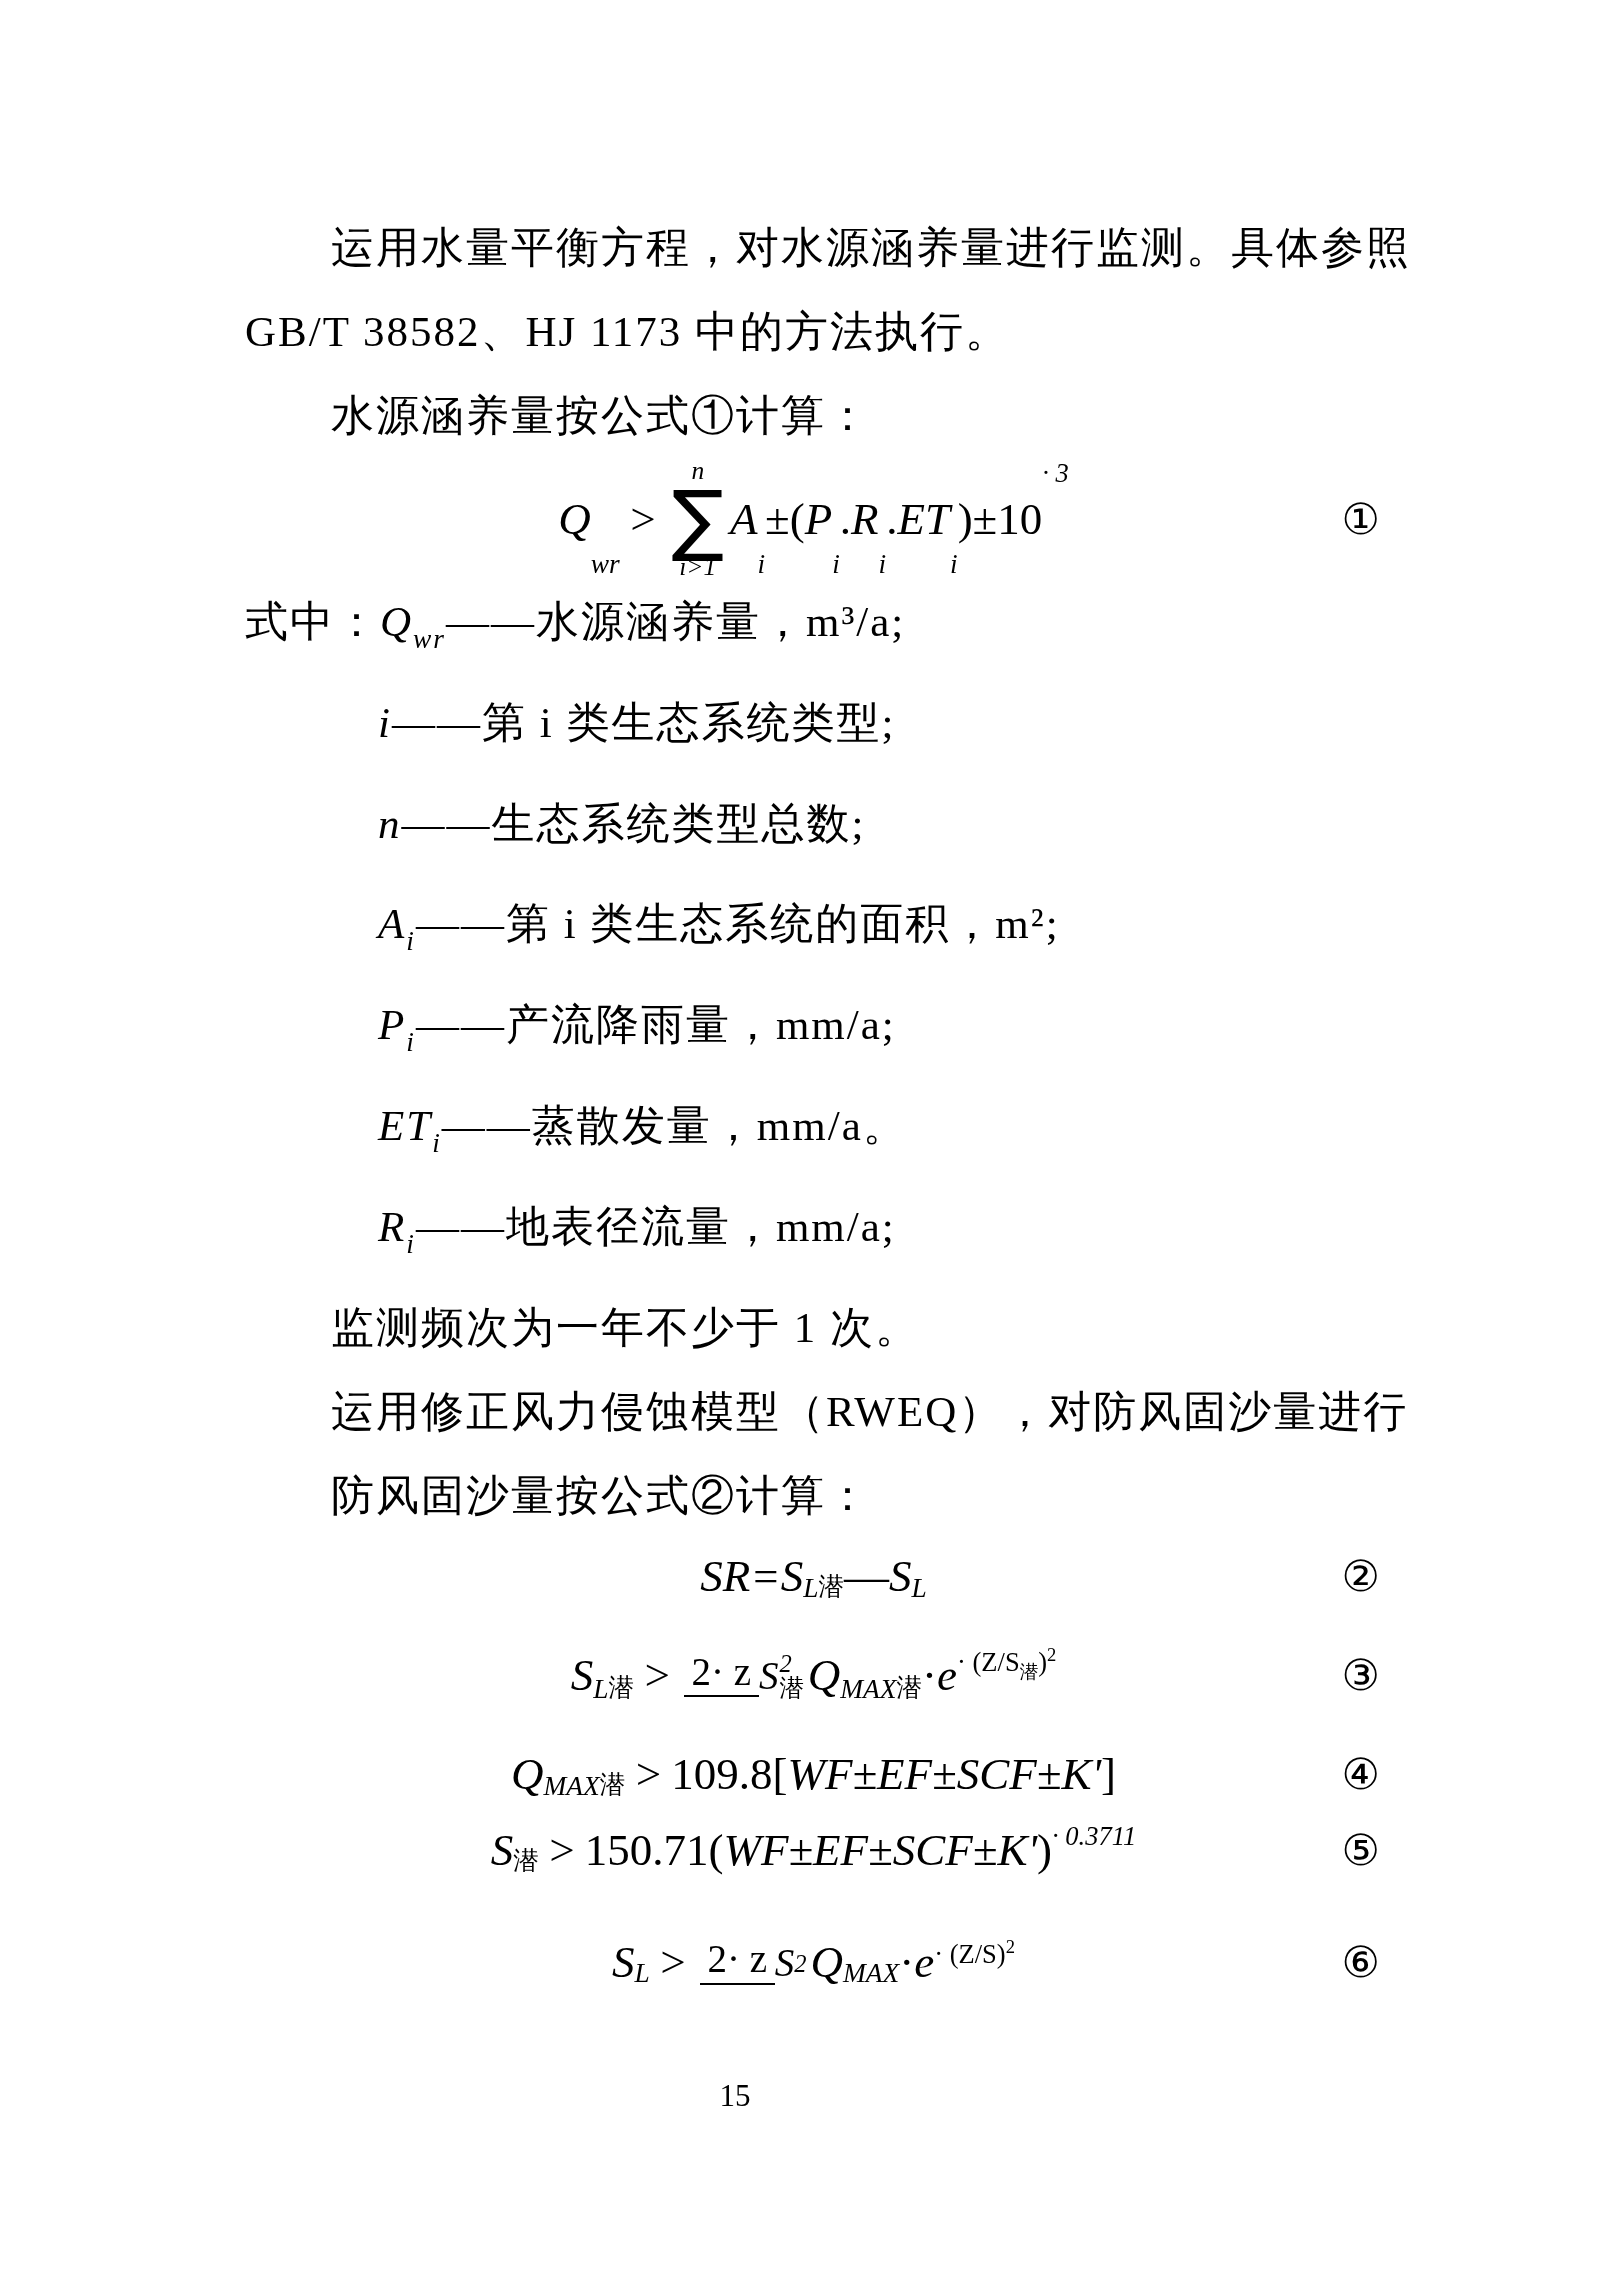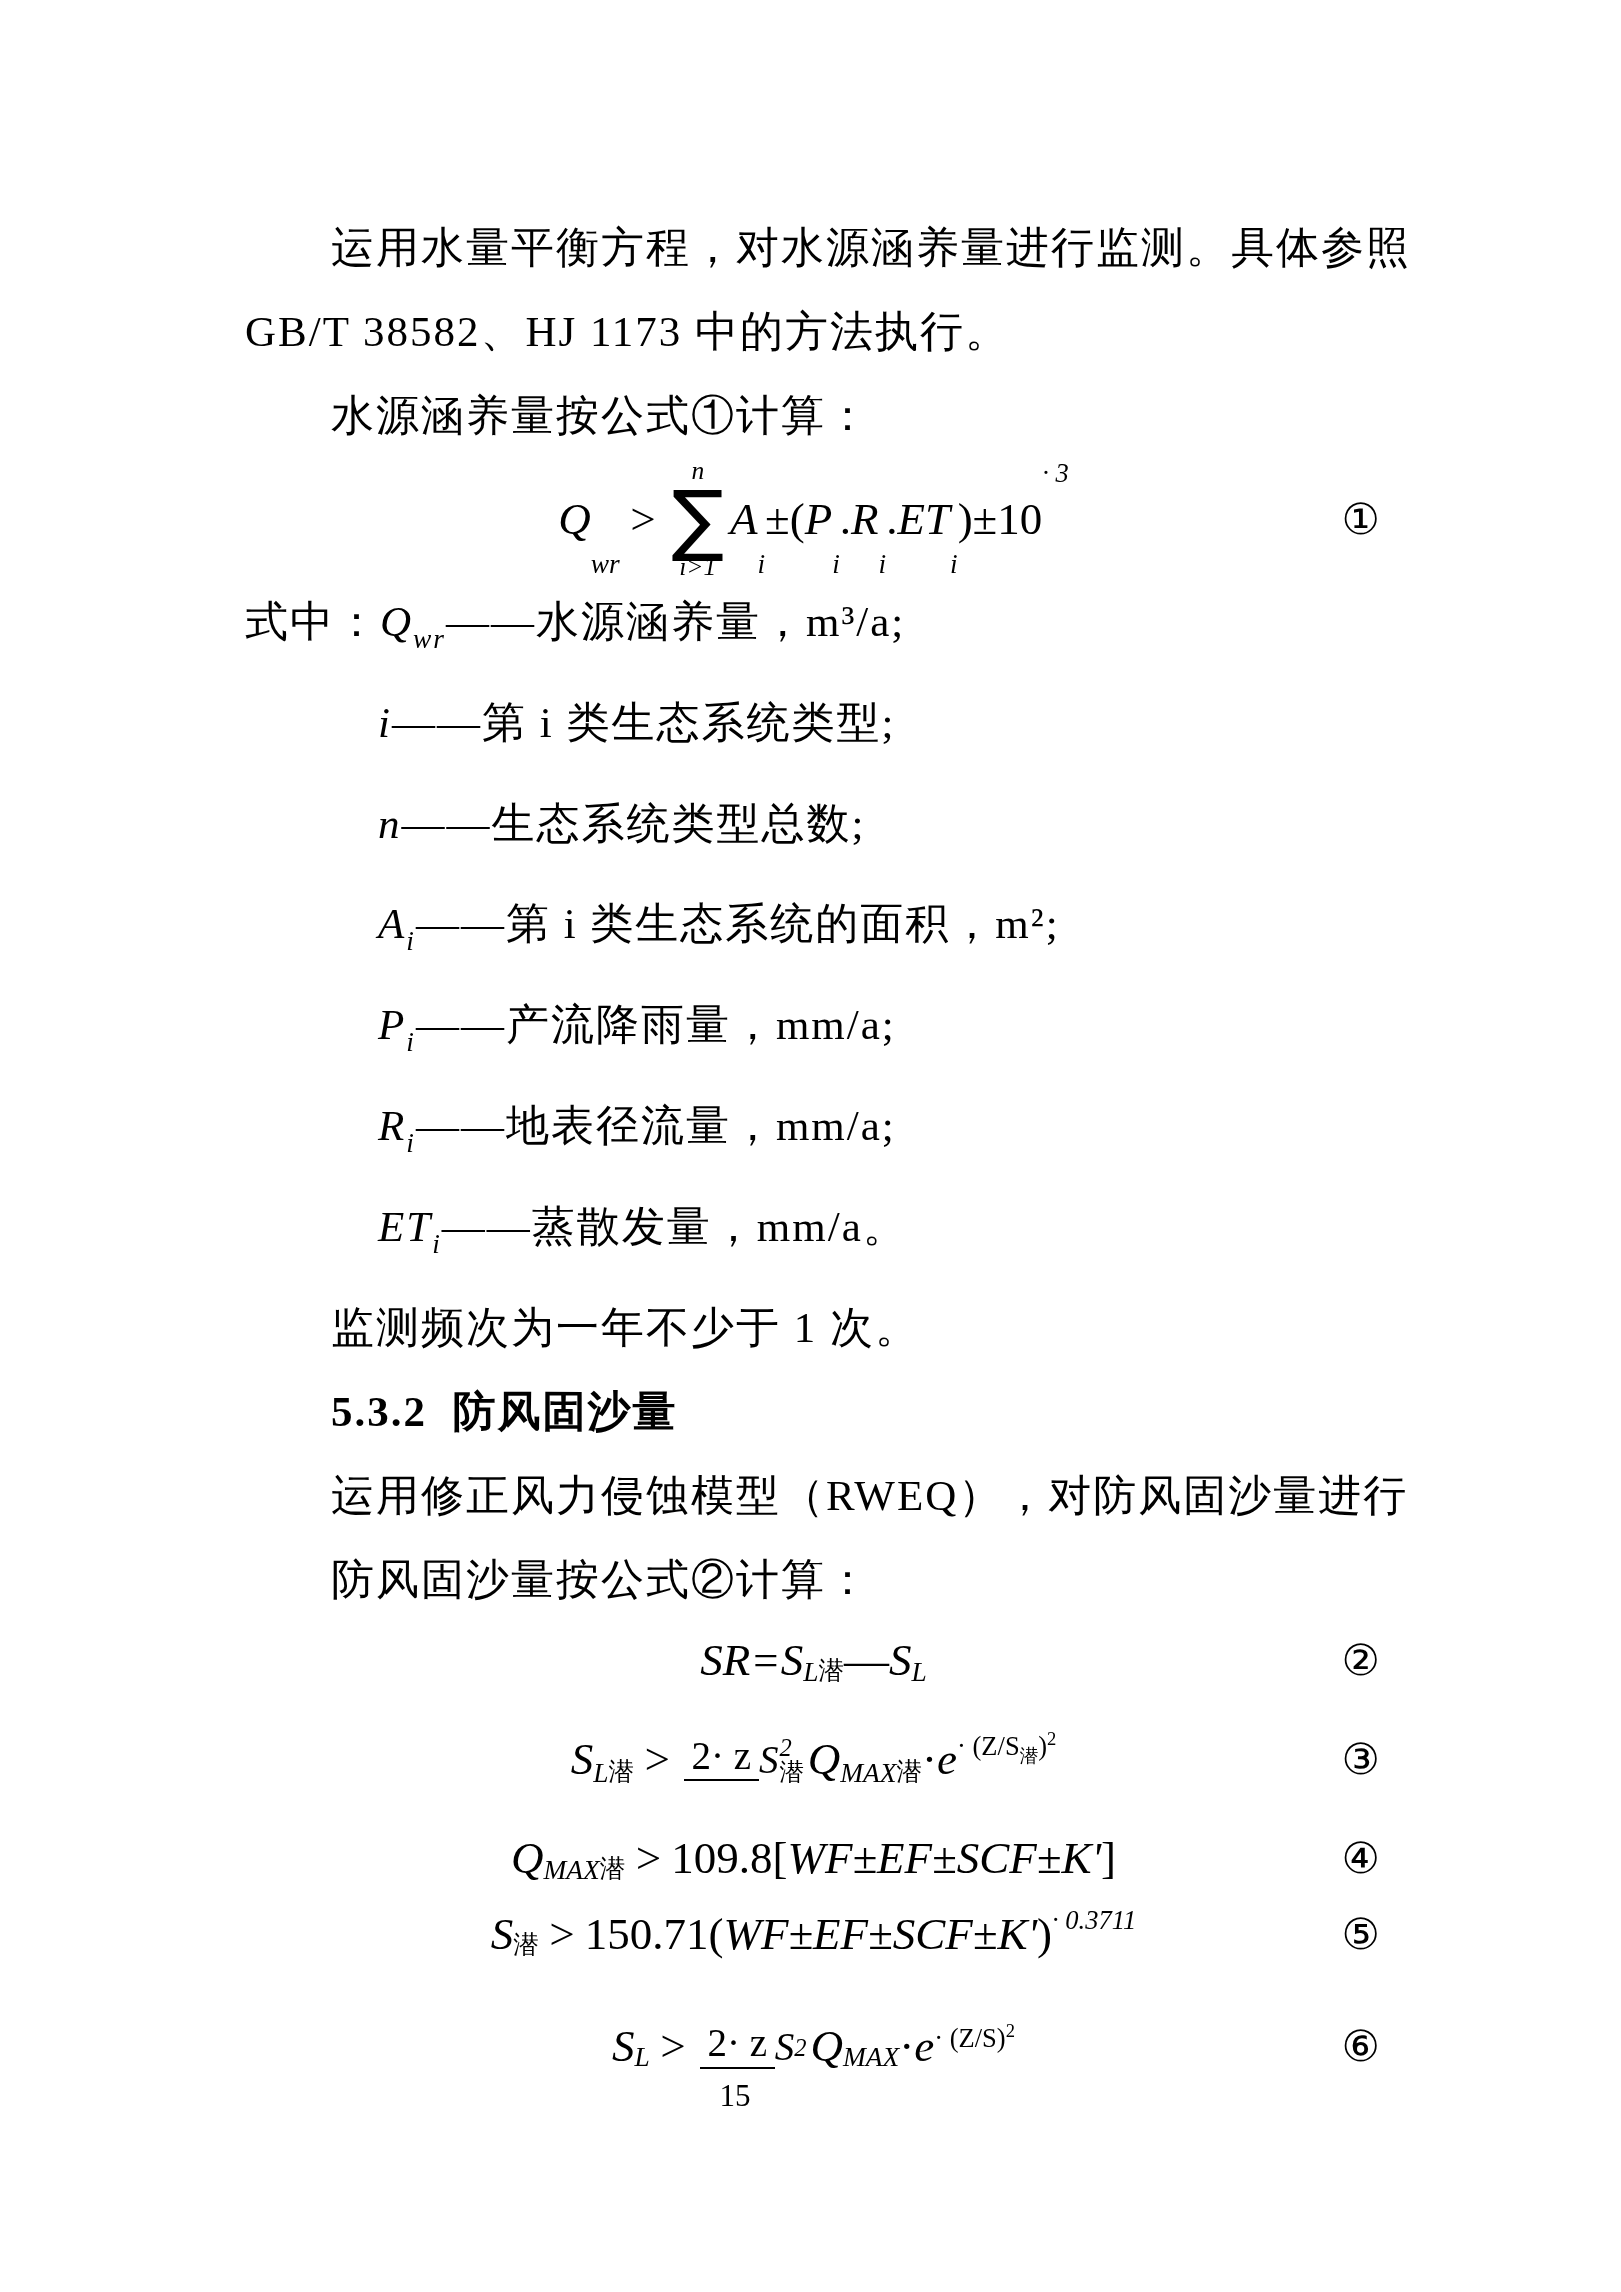--- a/index.html
+++ b/index.html
@@ -107,32 +107,28 @@
     <div class="line defitem">
       <span class="it">n</span><span class="sb"></span><span>——</span><span>生态系统类型总数;</span>
     </div>
     <div class="line defitem">
       <span class="it">A</span><span class="sb">i</span><span>——</span><span>第 i 类生态系统的面积，m²;</span>
     </div>
     <div class="line defitem">
       <span class="it">P</span><span class="sb">i</span><span>——</span><span>产流降雨量，mm/a;</span>
     </div>
     <div class="line defitem">
+      <span class="it">ET</span><span class="sb">i</span><span>——</span><span>蒸散发量，mm/a。</span>
+    </div>
+    <div class="line defitem">
       <span class="it">R</span><span class="sb">i</span><span>——</span><span>地表径流量，mm/a;</span>
     </div>
-    <div class="line defitem">
-      <span class="it">ET</span><span class="sb">i</span><span>——</span><span>蒸散发量，mm/a。</span>
-    </div>
 
     <div class="line indent">监测频次为一年不少于 1 次。</div>
 
-    <div class="line indent heading">
-      <span>5.3.2</span>&nbsp;
-      <span>防风固沙量</span>
-    </div>
 
     <div class="line indent">运用修正风力侵蚀模型（RWEQ），对防风固沙量进行</div>
     <div class="line indent">防风固沙量按公式②计算：</div>
 
     <div class="frow h78">
       <span class="fx">
         <span class="it">SR=S</span>
           <span class="sb">L </span>
           <span class="sbu">潜</span>
         <span class="up">—</span>

